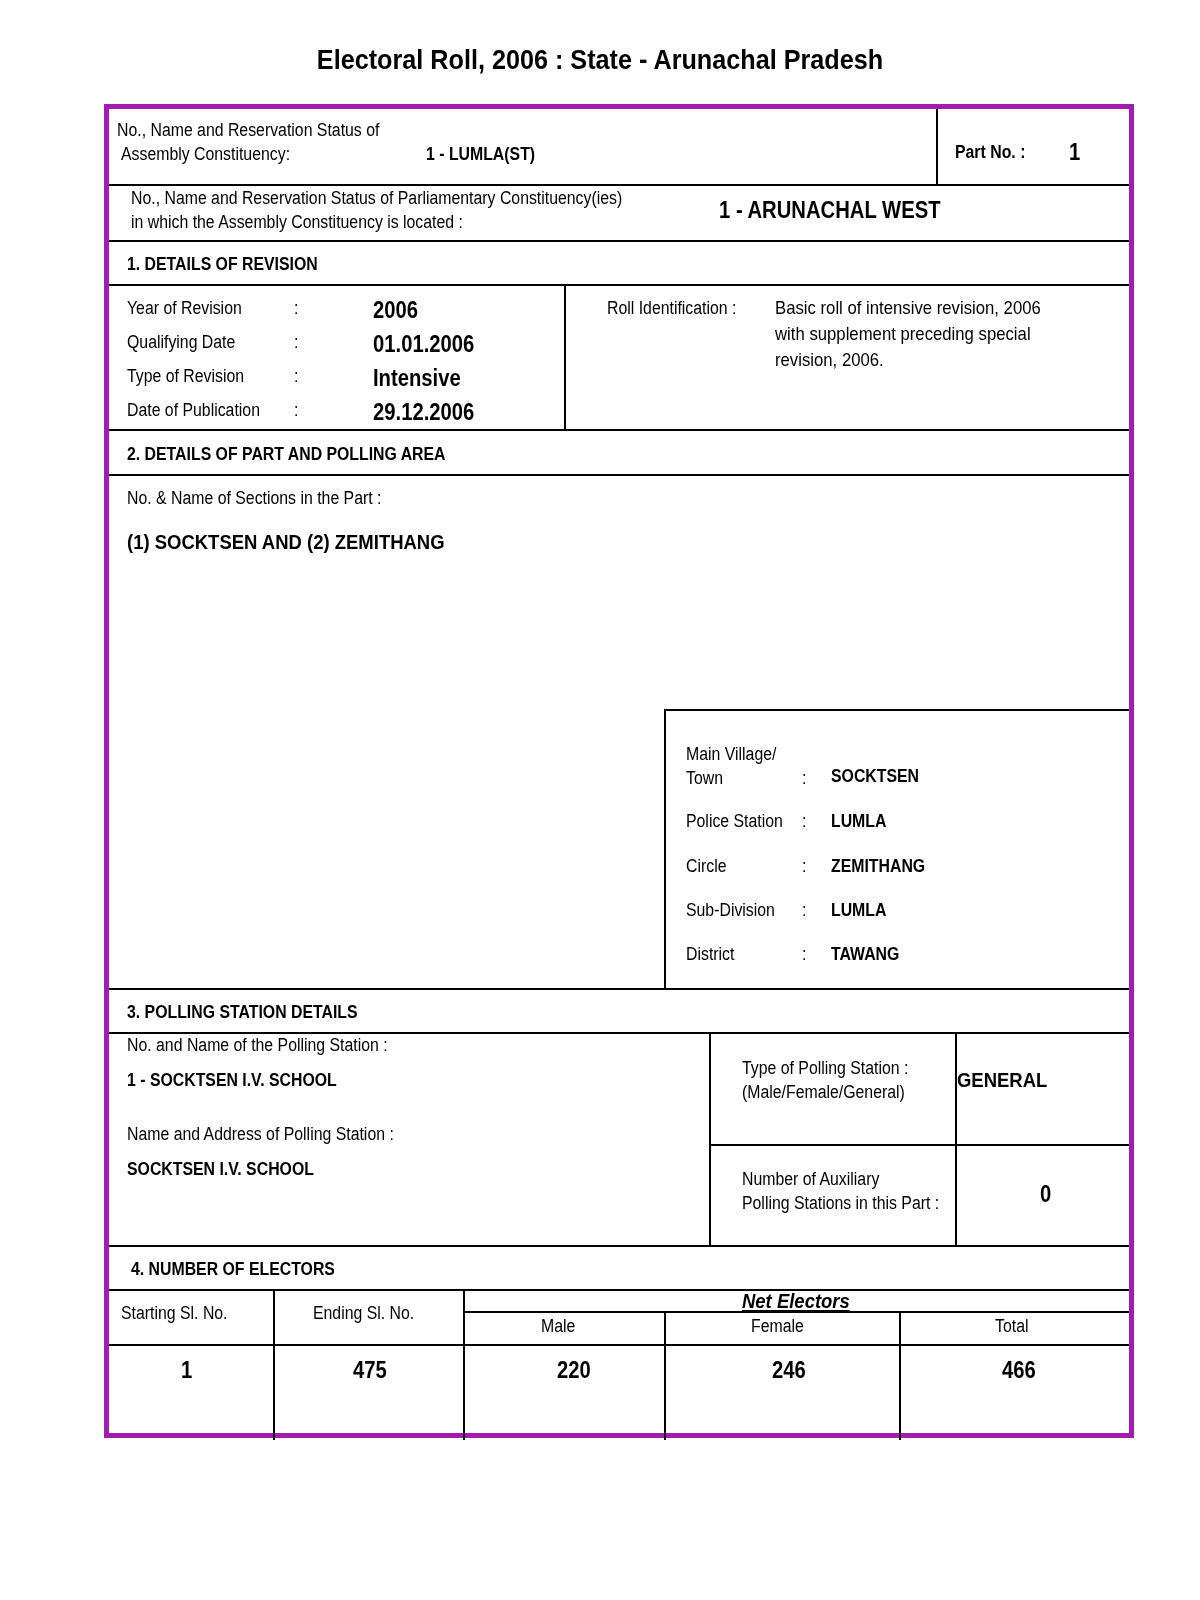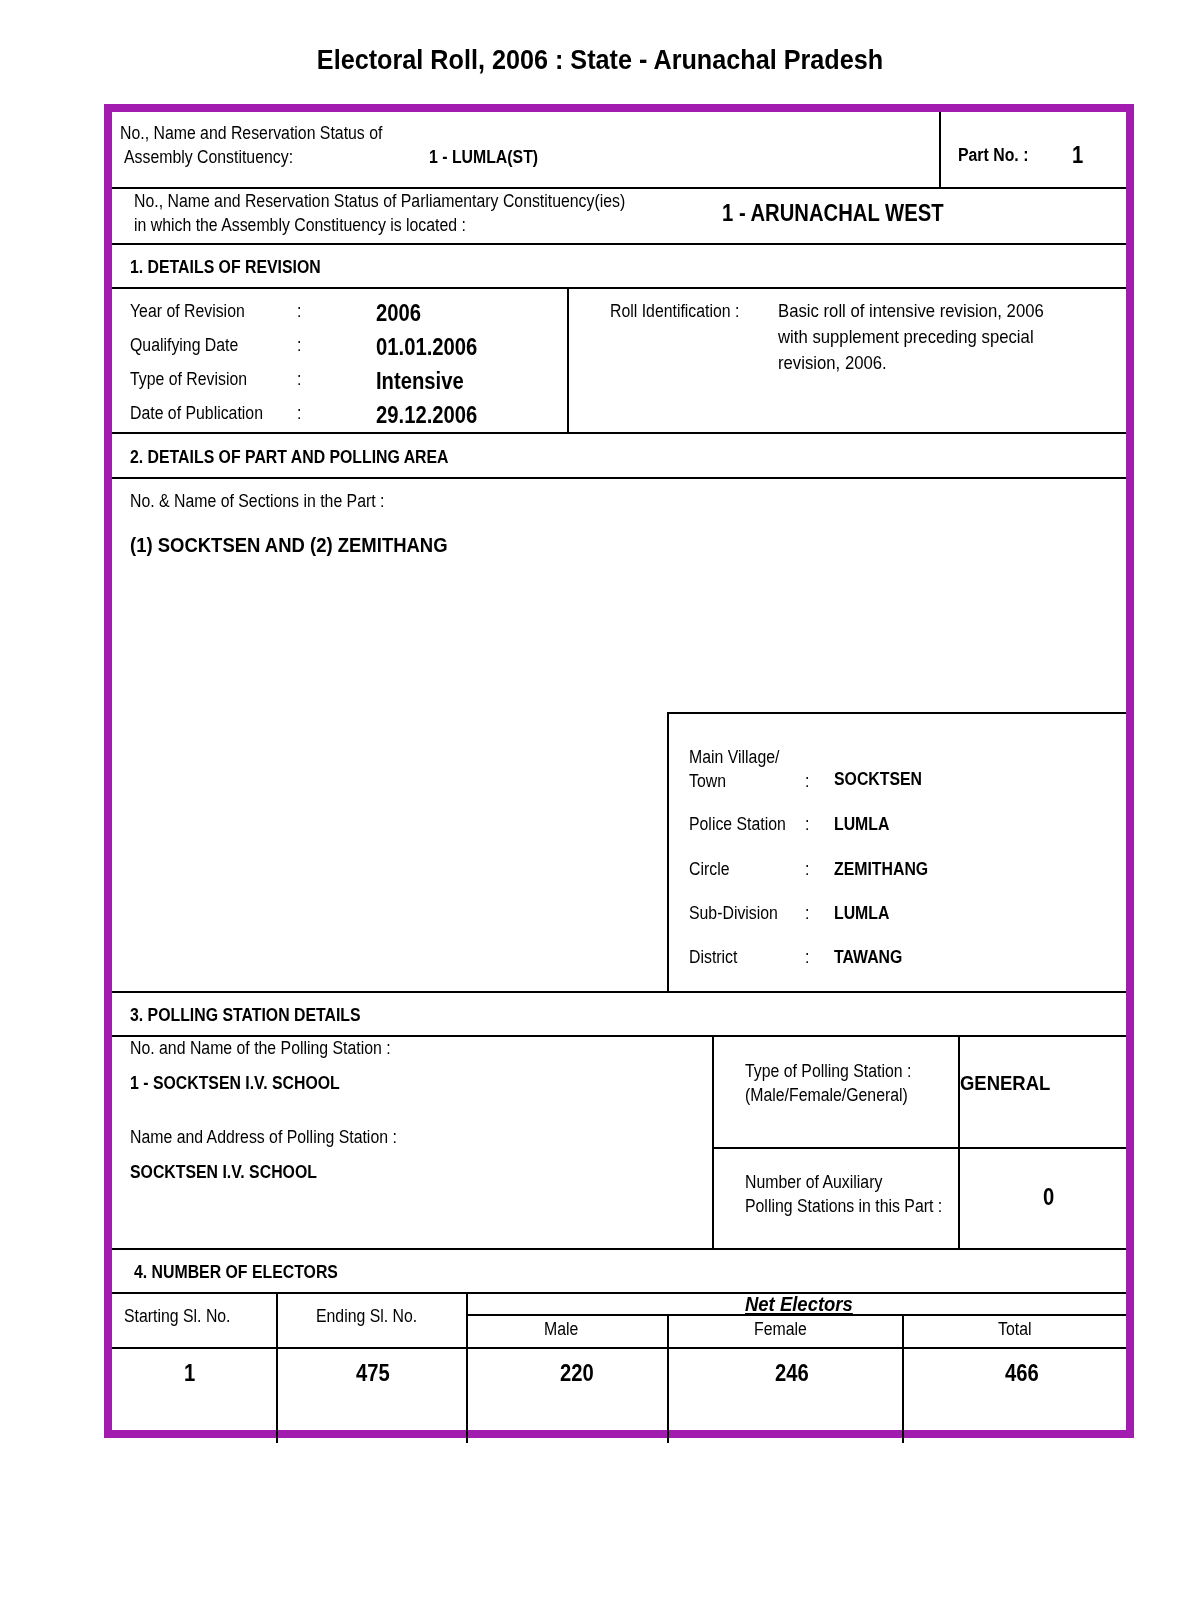--- a/index.html
+++ b/index.html
@@ -1,19 +1,19 @@
 <!DOCTYPE html>
 <html><head>
 <meta charset="utf-8">
 <style>
   html, body { margin: 0; padding: 0; background: #ffffff; }
   body { width: 1200px; height: 1600px; position: relative; font-family: "Liberation Sans", sans-serif; color: #000; overflow: hidden; }
   .abs { position: absolute; }
   .title { left: 0; width: 1200px; top: 44px; text-align: center; font-size: 28px; font-weight: bold; transform: scaleX(0.9); }
-  .frame { left: 104px; top: 104px; width: 1030px; height: 1334px; border: 8px solid #a21caf; box-sizing: border-box; }
+  .frame { left: 104px; top: 104px; width: 1030px; height: 1334px; border: 5px solid #a21caf; box-sizing: border-box; }
   .hl { position: absolute; height: 2px; background: #000; }
   .vl { position: absolute; width: 2px; background: #000; }
   .t { position: absolute; white-space: nowrap; font-size: 18px; line-height: 22px; transform-origin: left top; transform: scaleX(0.88); }
   .b { font-weight: bold; }
   .big { font-size: 23px; }
   .hdr { font-weight: bold; font-size: 18px; }
   .ital { font-style: italic; font-weight: bold; text-decoration: underline; font-size: 21px; }
 </style>
 </head>
 <body>

